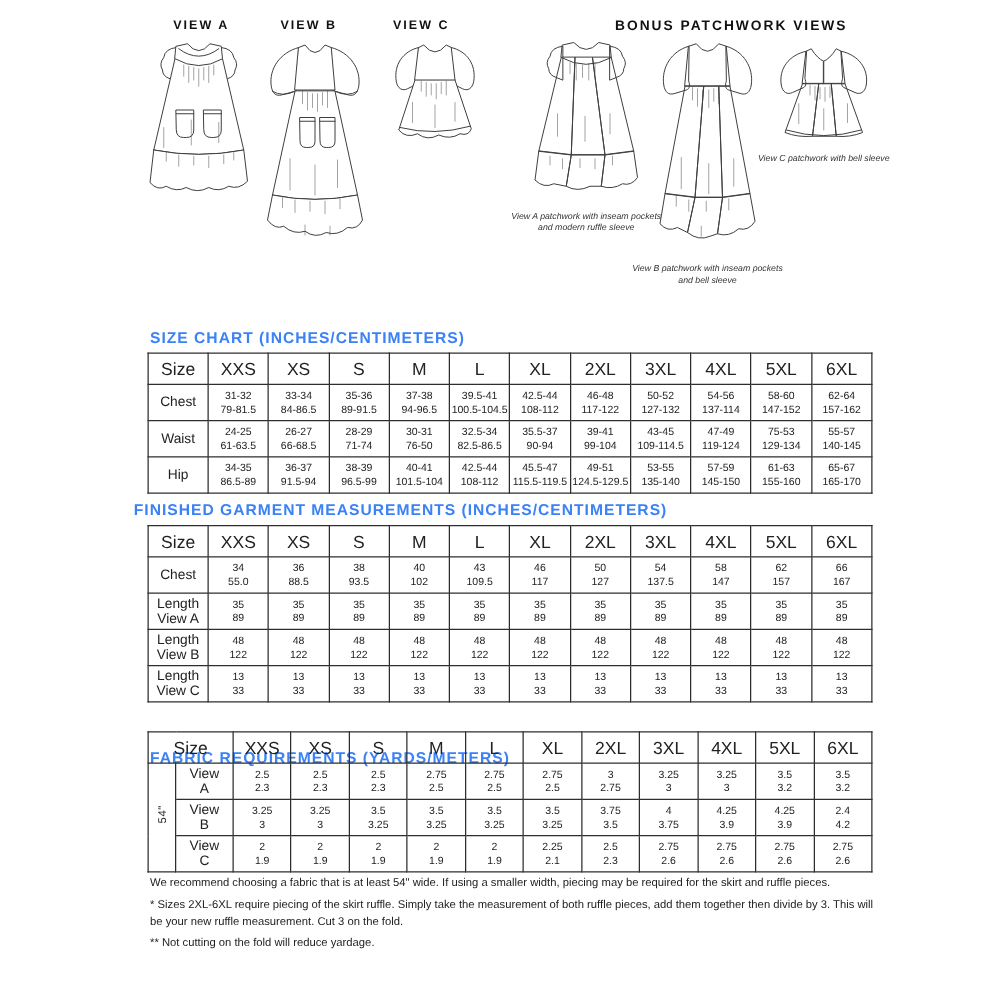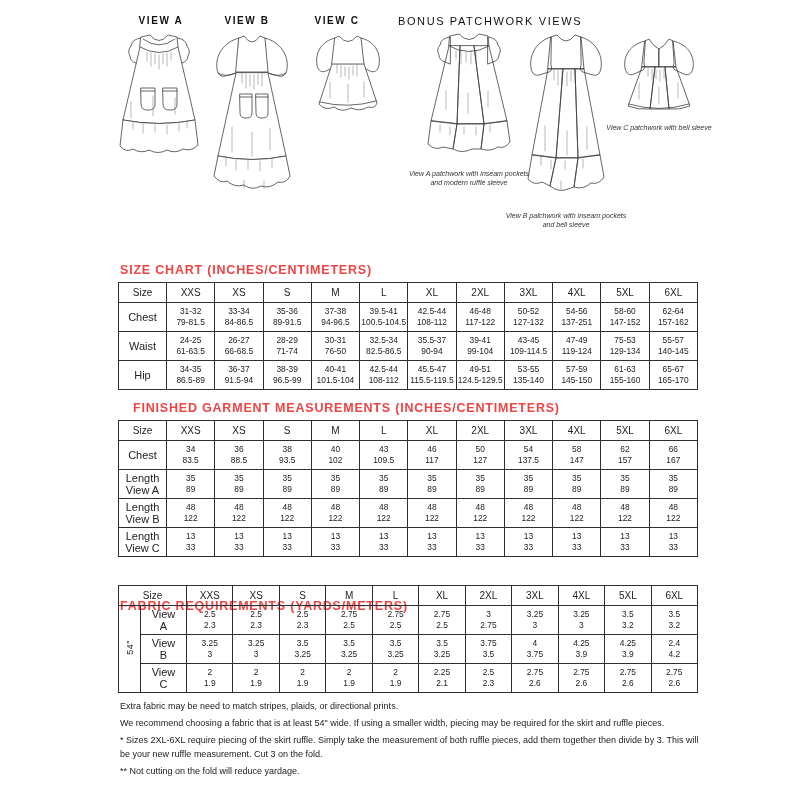--- a/index.html
+++ b/index.html
@@ -1,26 +1,26 @@
 <!DOCTYPE html>
 <html><head>
 <meta charset="utf-8">
 <style>
   html,body{margin:0;padding:0;background:#fff;}
   .page{position:relative;width:710px;height:800px;background:#ffffff;overflow:hidden;
         font-family:"Liberation Sans",sans-serif;color:#222;padding-left:21px;}
   .abs{position:absolute;}
   .vlabel{font-size:10px;font-weight:bold;letter-spacing:1.6px;color:#111;text-align:center;}
-  .bonus-title{font-size:11px;font-weight:normal;letter-spacing:1.6px;color:#111;text-align:left;}
+  .bonus-title{font-size:11px;font-weight:bold;letter-spacing:1.6px;color:#111;text-align:right;}
   .caption{font-size:7px;font-style:italic;color:#333;text-align:center;line-height:9px;}
-  .sec-title{font-size:12.5px;font-weight:bold;letter-spacing:0.8px;color:#ef4444;white-space:nowrap;}
+  .sec-title{font-size:12.5px;font-weight:bold;letter-spacing:0.8px;color:#3b82f6;white-space:nowrap;}
   table.chart{border-collapse:collapse;table-layout:fixed;width:580px;border:1.5px solid #2e2e2e;}
   table.chart th,table.chart td{border:1px solid #2e2e2e;font-weight:normal;text-align:center;
         vertical-align:middle;padding:0;color:#222;}
-  table.chart thead th{font-size:10px;padding:4px 0;}
+  table.chart thead th{font-size:14px;padding:4px 0;}
   table.chart th.rowlabel{font-size:11px;padding:2px 0;line-height:12px;}
   table.chart td{font-size:8.4px;padding:3px 0;}
   table.chart td div{line-height:11px;}
   table.chart th.side span{display:inline-block;writing-mode:vertical-rl;transform:rotate(180deg);
         font-size:9px;letter-spacing:0.5px;}
   .notes p{margin:0 0 3.5px 0;font-size:9px;line-height:13.5px;color:#222;}
   svg{display:block;}
   svg path,svg line{stroke:#3f3f3f;stroke-width:0.8;fill:none;stroke-linejoin:round;stroke-linecap:round;}
   svg .fw{fill:#ffffff;}
   svg .g{stroke-width:0.45;opacity:0.85;}
@@ -182,21 +182,21 @@
           <td>
             <div>46-48</div>
             <div>117-122</div>
           </td>
           <td>
             <div>50-52</div>
             <div>127-132</div>
           </td>
           <td>
             <div>54-56</div>
-            <div>137-251</div>
+            <div>137-114</div>
           </td>
           <td>
             <div>58-60</div>
             <div>147-152</div>
           </td>
           <td>
             <div>62-64</div>
             <div>157-162</div>
           </td>
         </tr>
@@ -294,21 +294,21 @@
             <div>155-160</div>
           </td>
           <td>
             <div>65-67</div>
             <div>165-170</div>
           </td>
         </tr>
       </tbody>
     </table>
 
-  <div class="abs sec-title" style="left:133px;top:401px">FINISHED GARMENT MEASUREMENTS (INCHES/CENTIMETERS)</div>
+  <div class="abs sec-title" style="left:107px;top:401px">FINISHED GARMENT MEASUREMENTS (INCHES/CENTIMETERS)</div>
   <table class="chart abs" style="left:118px;top:420px">
       <colgroup>
         <col style="width: 48px;">
       </colgroup>
       <thead>
         <tr>
           <th>Size</th>
           <th>XXS</th>
           <th>XS</th>
           <th>S</th>
@@ -322,21 +322,21 @@
           <th>6XL</th>
         </tr>
       </thead>
       <tbody>
         <tr>
           <th class="rowlabel">
             <div>Chest</div>
           </th>
           <td>
             <div>34</div>
-            <div>83.5</div>
+            <div>55.0</div>
           </td>
           <td>
             <div>36</div>
             <div>88.5</div>
           </td>
           <td>
             <div>38</div>
             <div>93.5</div>
           </td>
           <td>
@@ -696,19 +696,18 @@
           </td>
           <td>
             <div>2.75</div>
             <div>2.6</div>
           </td>
         </tr>
       </tbody>
     </table>
 
   <div class="abs notes" style="left:120px;top:700px;width:588px">
-    <p>Extra fabric may be need to match stripes, plaids, or directional prints.</p>
     <p>We recommend choosing a fabric that is at least 54" wide. If using a smaller width, piecing may be required for the skirt and ruffle pieces.</p>
     <p>* Sizes 2XL-6XL require piecing of the skirt ruffle. Simply take the measurement of both ruffle pieces, add them together then divide by 3. This will be your new ruffle measurement. Cut 3 on the fold.</p>
     <p>** Not cutting on the fold will reduce yardage.</p>
   </div>
 
 </div>
 
 </body></html>

